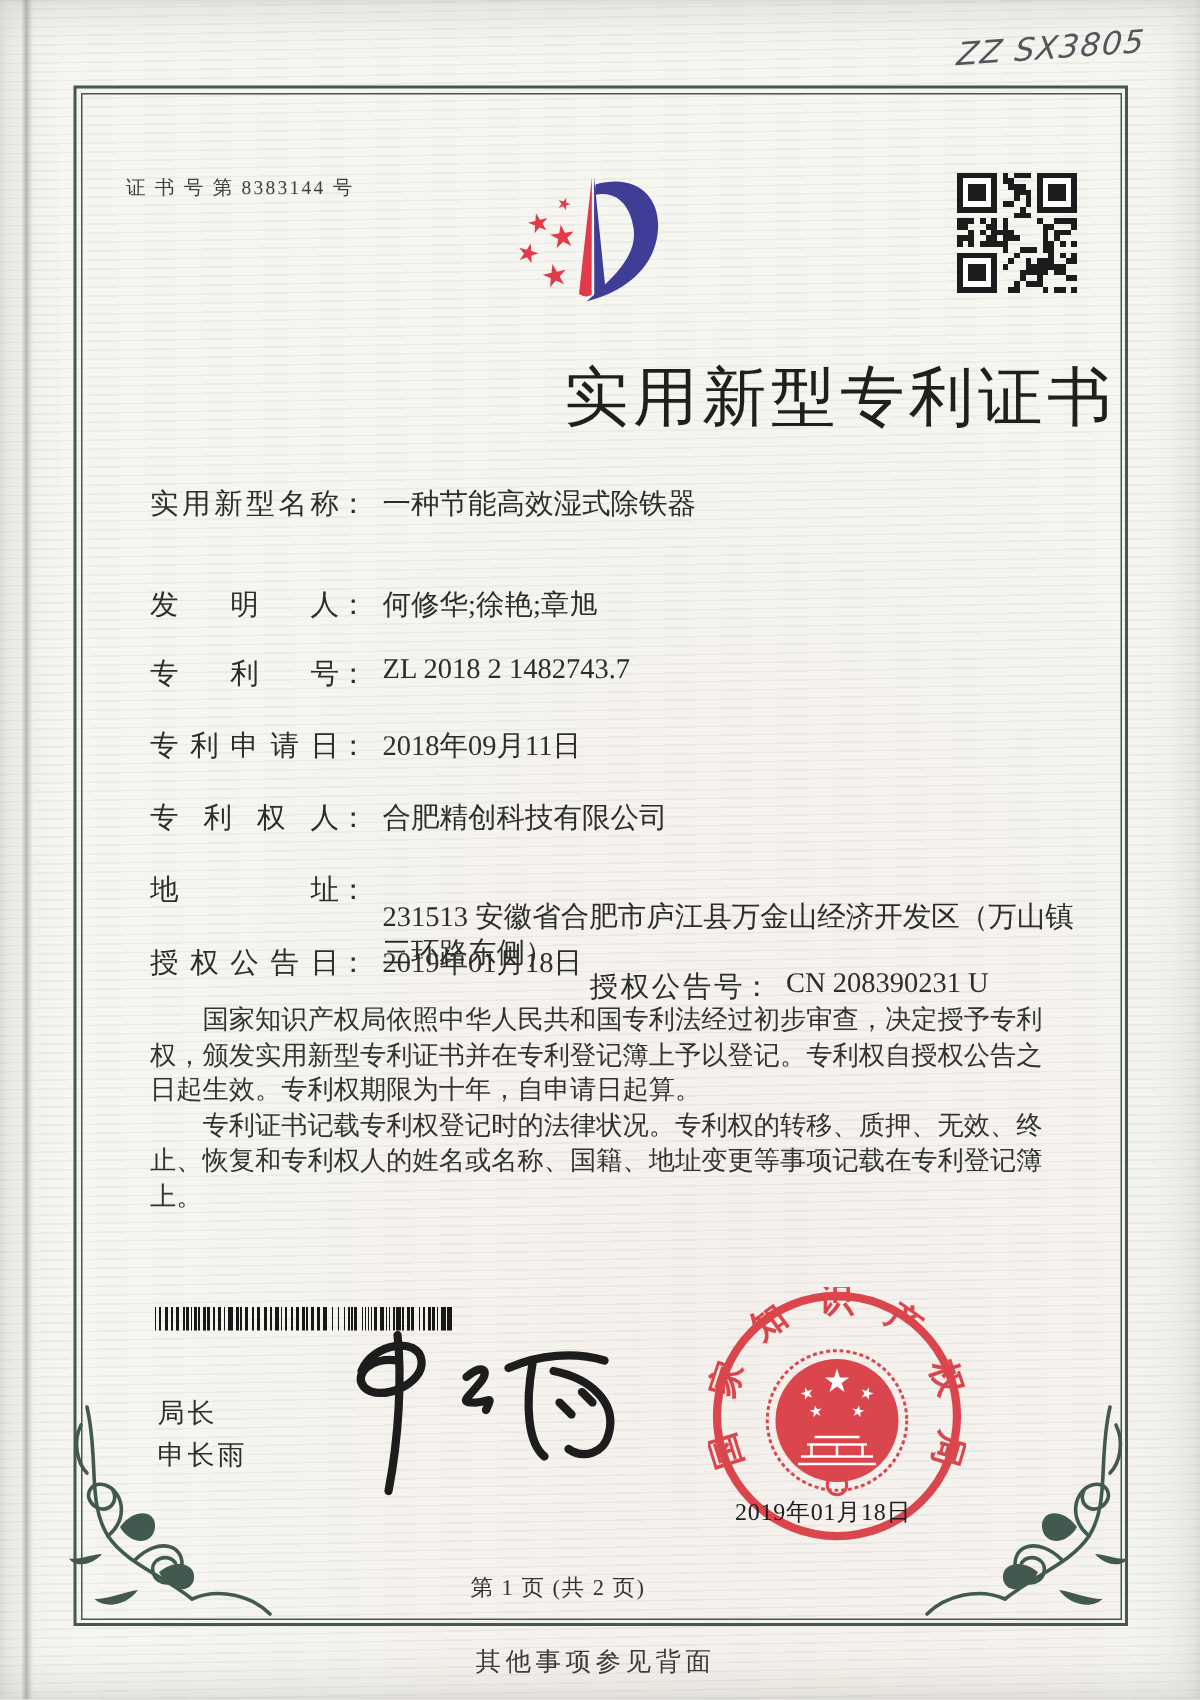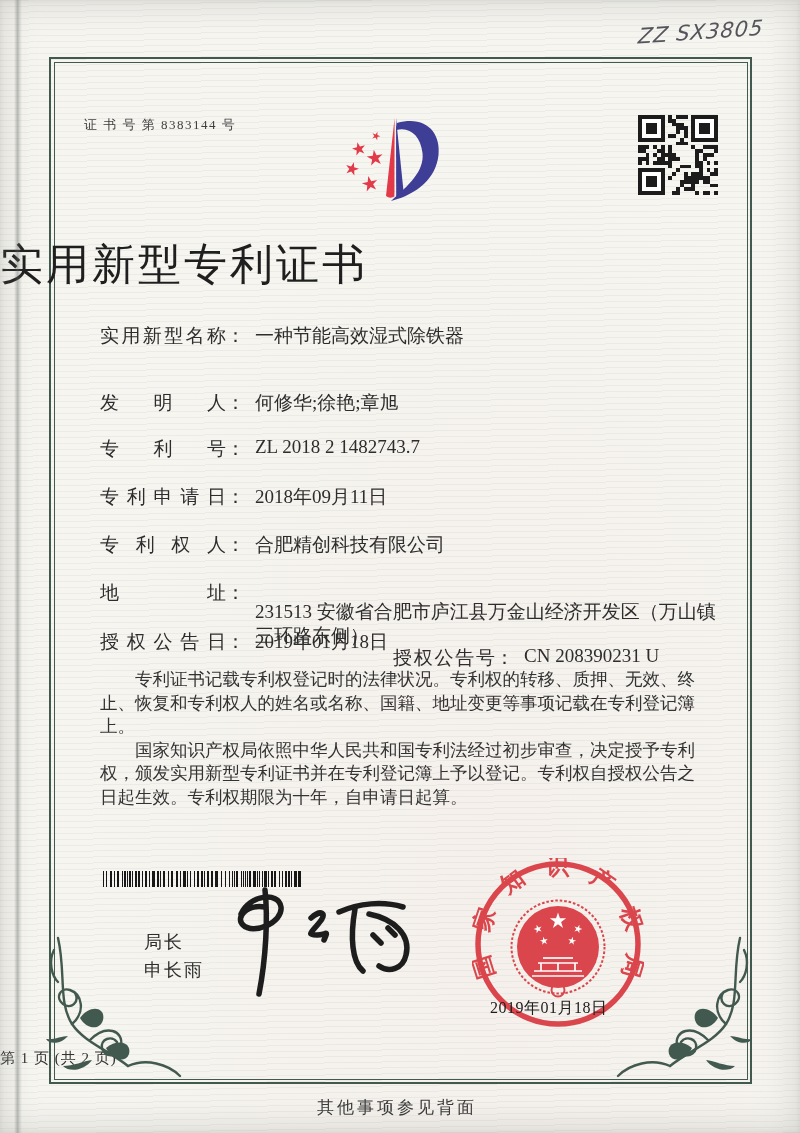--- a/index.html
+++ b/index.html
@@ -21,40 +21,40 @@
   .frame{position:absolute;left:49px;top:57px;width:699px;height:1023px;z-index:1;
     border:2.5px solid var(--frame,#42594f);}
   .frame-inner{position:absolute;inset:2.5px;border:1px solid var(--frame,#42594f);}
   .hand-note{position:absolute;left:638px;top:20px;z-index:5;
     font-family:"DejaVu Sans",sans-serif;font-size:21px;font-style:italic;
     color:#54545c;transform:rotate(-4deg) skewX(-10deg);letter-spacing:1px;}
   .cert-no{position:absolute;left:84px;top:116px;z-index:2;font-size:13px;
     letter-spacing:1.5px;color:#3e3e3e;}
   .logo{position:absolute;left:330px;top:110px;width:140px;height:112px;z-index:2;}
   .qr{position:absolute;left:638px;top:114px;width:80px;height:82px;z-index:2;}
-  .title{position:absolute;left:0;right:56px;top:236px;z-index:2;text-align:left;
+  .title{position:absolute;left:12px;right:56px;top:236px;z-index:2;text-align:right;
     font-size:43px;letter-spacing:3px;color:#1f1f1f;}
   .row{position:absolute;left:100px;z-index:2;font-size:19px;color:#2d2d2d;white-space:nowrap;}
   .flabel{display:inline-block;width:126px;text-align:justify;text-align-last:justify;vertical-align:top;}
   .flabel.narrow{width:102px;}
   .colon{display:inline-block;vertical-align:top;}
   .fvalue{display:inline-block;margin-left:10px;vertical-align:top;}
   .fvalue.wrap{white-space:normal;width:468px;line-height:24px;margin-top:20px;}
   .row-addr{white-space:normal;}
   .pair2{position:absolute;left:293px;top:16px;white-space:nowrap;}
   .paras{position:absolute;left:100px;top:668px;width:610px;z-index:2;}
   .paras p{margin:0;font-size:17.5px;line-height:23.6px;text-indent:2em;color:#333;}
   .barcode{position:absolute;left:103px;top:871px;width:200px;height:16px;z-index:2;}
   .signer{position:absolute;left:105px;top:928px;z-index:3;font-size:18px;
-    letter-spacing:2px;color:#2e2e2e;line-height:28px;margin-left:39px;}
+    letter-spacing:2px;color:#2e2e2e;line-height:28px;}
   .signature{position:absolute;left:213px;top:882px;width:215px;height:118px;z-index:3;}
   .seal{position:absolute;left:472px;top:858px;width:172px;height:172px;z-index:2;opacity:.93;}
   .seal-date{position:absolute;left:490px;top:998px;z-index:4;font-size:16px;
     letter-spacing:.5px;color:#1d1d1d;}
-  .page-info{position:absolute;left:0;right:56px;top:1049px;z-index:2;
+  .page-info{position:absolute;left:0;right:56px;top:1049px;z-index:2;text-align:center;
     font-size:15px;letter-spacing:1px;color:#333;}
   .back-note{position:absolute;left:0;right:45px;top:1096px;z-index:2;text-align:center;
     font-size:17px;letter-spacing:3px;color:#3a3a3a;padding-left:39px;}
   .flourish{position:absolute;width:165px;height:165px;z-index:3;pointer-events:none;}
   .flourish.bl{left:28px;top:936px;}
   .flourish.br{left:605px;top:936px;transform:scaleX(-1);}
 </style>
 </head>
 <body>
 
@@ -238,22 +238,22 @@
   <span class="flabel">地址</span><span class="colon">：</span><span class="fvalue wrap">231513 安徽省合肥市庐江县万金山经济开发区（万山镇三环路东侧）</span>
 </div>
 <div class="row" style="top:629px">
   <span class="flabel">授权公告日</span><span class="colon">：</span><span class="fvalue">2019年01月18日</span>
   <span class="pair2">
     <span class="flabel narrow">授权公告号</span><span class="colon">：</span><span class="fvalue">CN 208390231 U</span>
   </span>
 </div>
 
 <div class="paras">
+  <p>国家知识产权局依照中华人民共和国专利法经过初步审查，决定授予专利权，颁发实用新型专利证书并在专利登记簿上予以登记。专利权自授权公告之日起生效。专利权期限为十年，自申请日起算。</p>
   <p>专利证书记载专利权登记时的法律状况。专利权的转移、质押、无效、终止、恢复和专利权人的姓名或名称、国籍、地址变更等事项记载在专利登记簿上。</p>
-  <p>国家知识产权局依照中华人民共和国专利法经过初步审查，决定授予专利权，颁发实用新型专利证书并在专利登记簿上予以登记。专利权自授权公告之日起生效。专利权期限为十年，自申请日起算。</p>
 </div>
 
 <svg class="barcode" id="barcode-svg" viewBox="0 0 200 16" preserveAspectRatio="none" shape-rendering="crispEdges">
     <rect x="0" y="0" width="1" height="16" fill="#171717"></rect>
     <rect x="3" y="0" width="1" height="16" fill="#171717"></rect>
     <rect x="7" y="0" width="2" height="16" fill="#171717"></rect>
     <rect x="11" y="0" width="1" height="16" fill="#171717"></rect>
     <rect x="14" y="0" width="2" height="16" fill="#171717"></rect>
     <rect x="19" y="0" width="1" height="16" fill="#171717"></rect>
     <rect x="21" y="0" width="2" height="16" fill="#171717"></rect>

